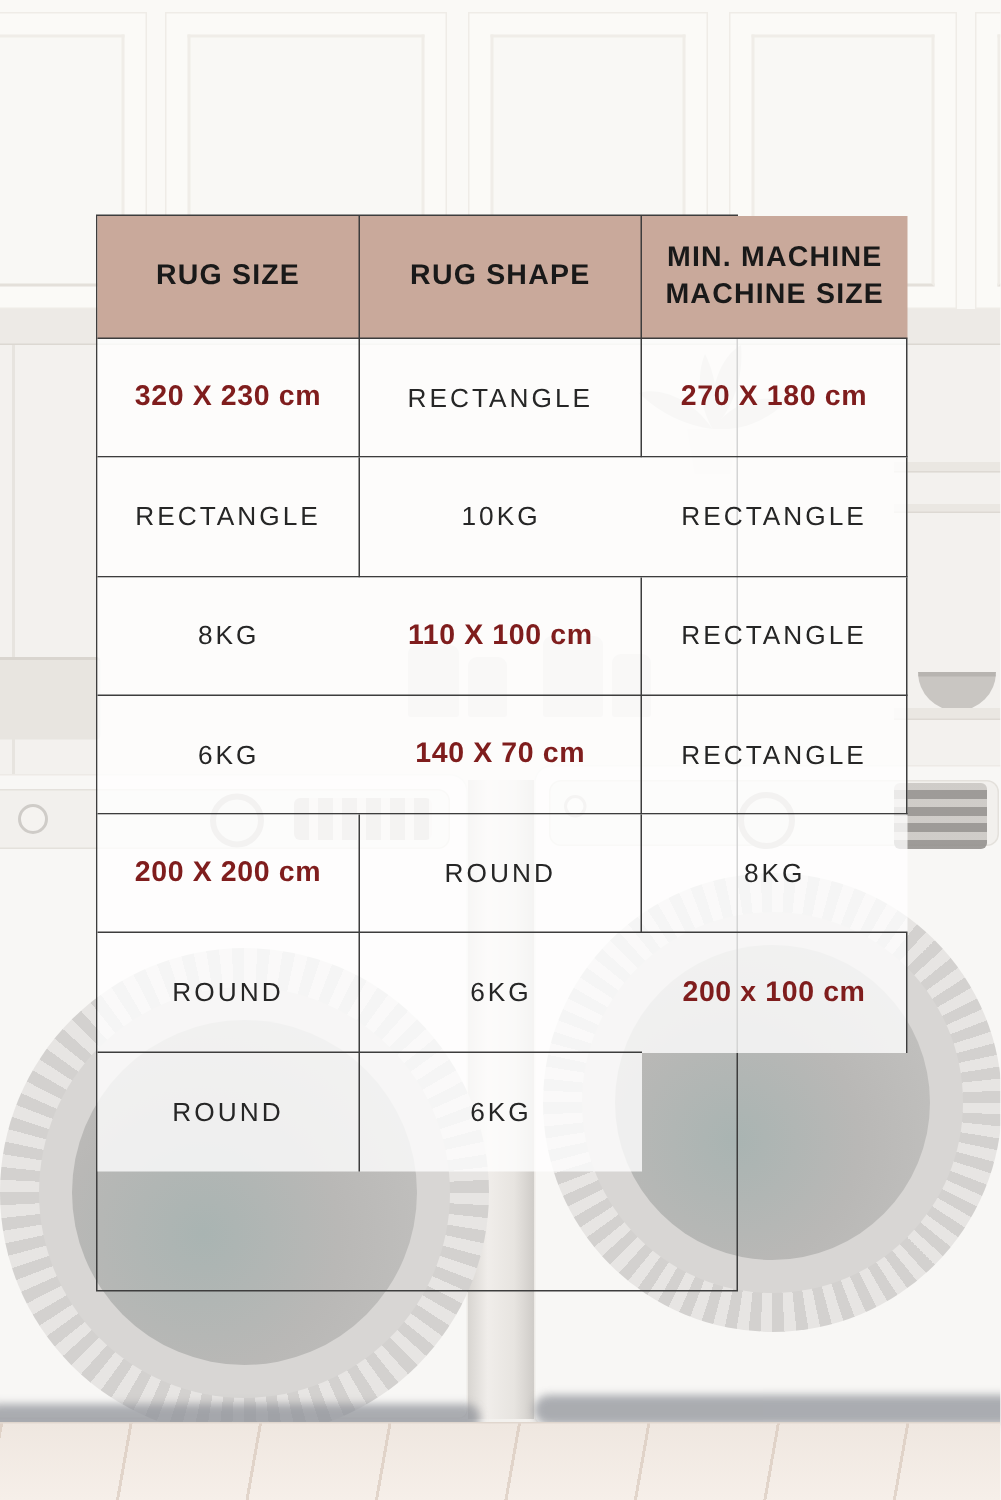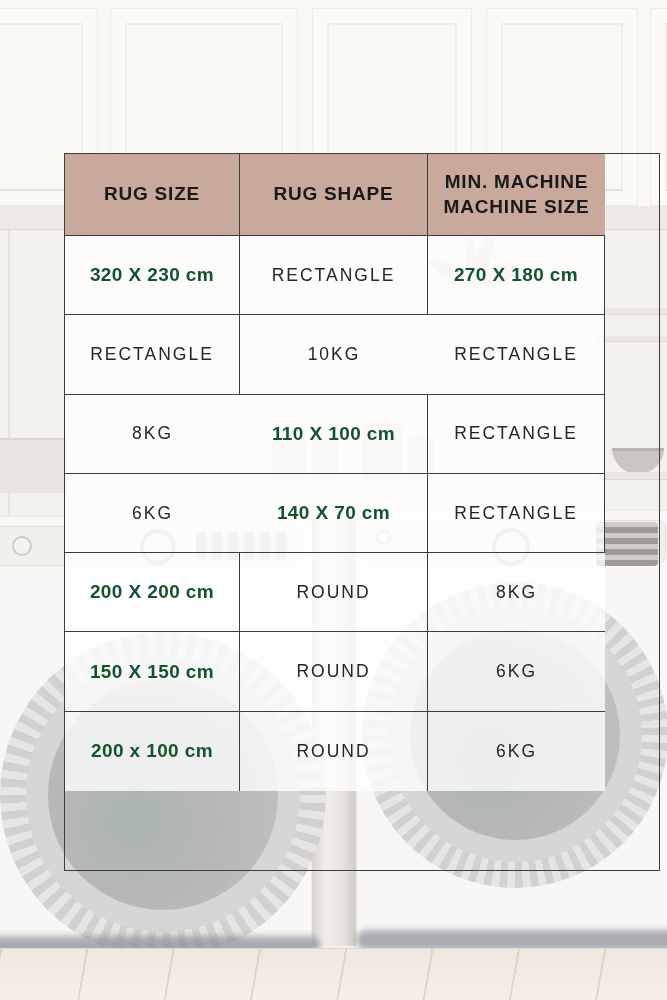--- a/index.html
+++ b/index.html
@@ -55,34 +55,34 @@
   .base-shadow{position:absolute;background:#90939a;border-radius:10px;filter:blur(3px);opacity:.75;}
   .bs-left{left:-10px;top:936px;width:330px;height:18px;}
   .bs-right{left:356px;top:930px;width:334px;height:20px;}
   .floor{position:absolute;left:0;top:948px;width:667px;height:52px;
     background:linear-gradient(#efe7e0,#f6efe9),#f3ebe4;border-top:1px solid #e0d6cd;}
   .floor::after{content:"";position:absolute;inset:0;
     background:repeating-linear-gradient(100deg,rgba(210,192,178,.55) 0 2px,transparent 2px 85px);}
 
   
   .rug-table{
-    position:absolute;left:64px;top:153px;width:596px;
+    position:absolute;left:64px;top:143px;width:428px;
     display:grid;grid-template-columns:175px 188px 177px;
     grid-template-rows:82px repeat(8,79.3px);
     border:1.5px solid var(--border-color);
   }
   .cell{display:flex;align-items:center;justify-content:center;text-align:center;
     border-right:1.5px solid var(--border-color);border-bottom:1.5px solid var(--border-color);
     padding:0 8px;}
   .c3{border-right:none;}
   .last-row{border-bottom:none;}
   .th{background:var(--header-bg);color:var(--header-text);
     font-weight:700;font-size:19px;letter-spacing:.8px;line-height:1.3;}
   .td{background:var(--cell-bg);}
-  .td.size{font-weight:700;font-size:19px;letter-spacing:.4px;color:#14532d;}
+  .td.size{font-weight:700;font-size:19px;letter-spacing:.4px;color:#7f1d1d;}
   .td.shape,.td.kg{font-weight:400;font-size:17.5px;letter-spacing:2px;color:var(--body-text);}
 </style>
 </head>
 <body>
 
 <div class="scene">
 
   <div class="bg">
     <div class="cabinets">
       <div class="cab-panel cp1">
@@ -171,21 +171,20 @@
     <div class="cell td shape c2">RECTANGLE</div>
     <div class="cell td kg    c3">6KG</div>
 
     <div class="cell td size  c1">140 X 70 cm</div>
     <div class="cell td shape c2">RECTANGLE</div>
 
     <div class="cell td size  c1">200 X 200 cm</div>
     <div class="cell td shape c2">ROUND</div>
     <div class="cell td kg    c3">8KG</div>
 
-    <div class="cell td size  c1">150 X 150 cm</div>
     <div class="cell td shape c2">ROUND</div>
     <div class="cell td kg    c3">6KG</div>
 
     <div class="cell td size  c1 last-row">200 x 100 cm</div>
     <div class="cell td shape c2 last-row">ROUND</div>
     <div class="cell td kg    c3 last-row">6KG</div>
   </div>
 </div>
 
 </body></html>

